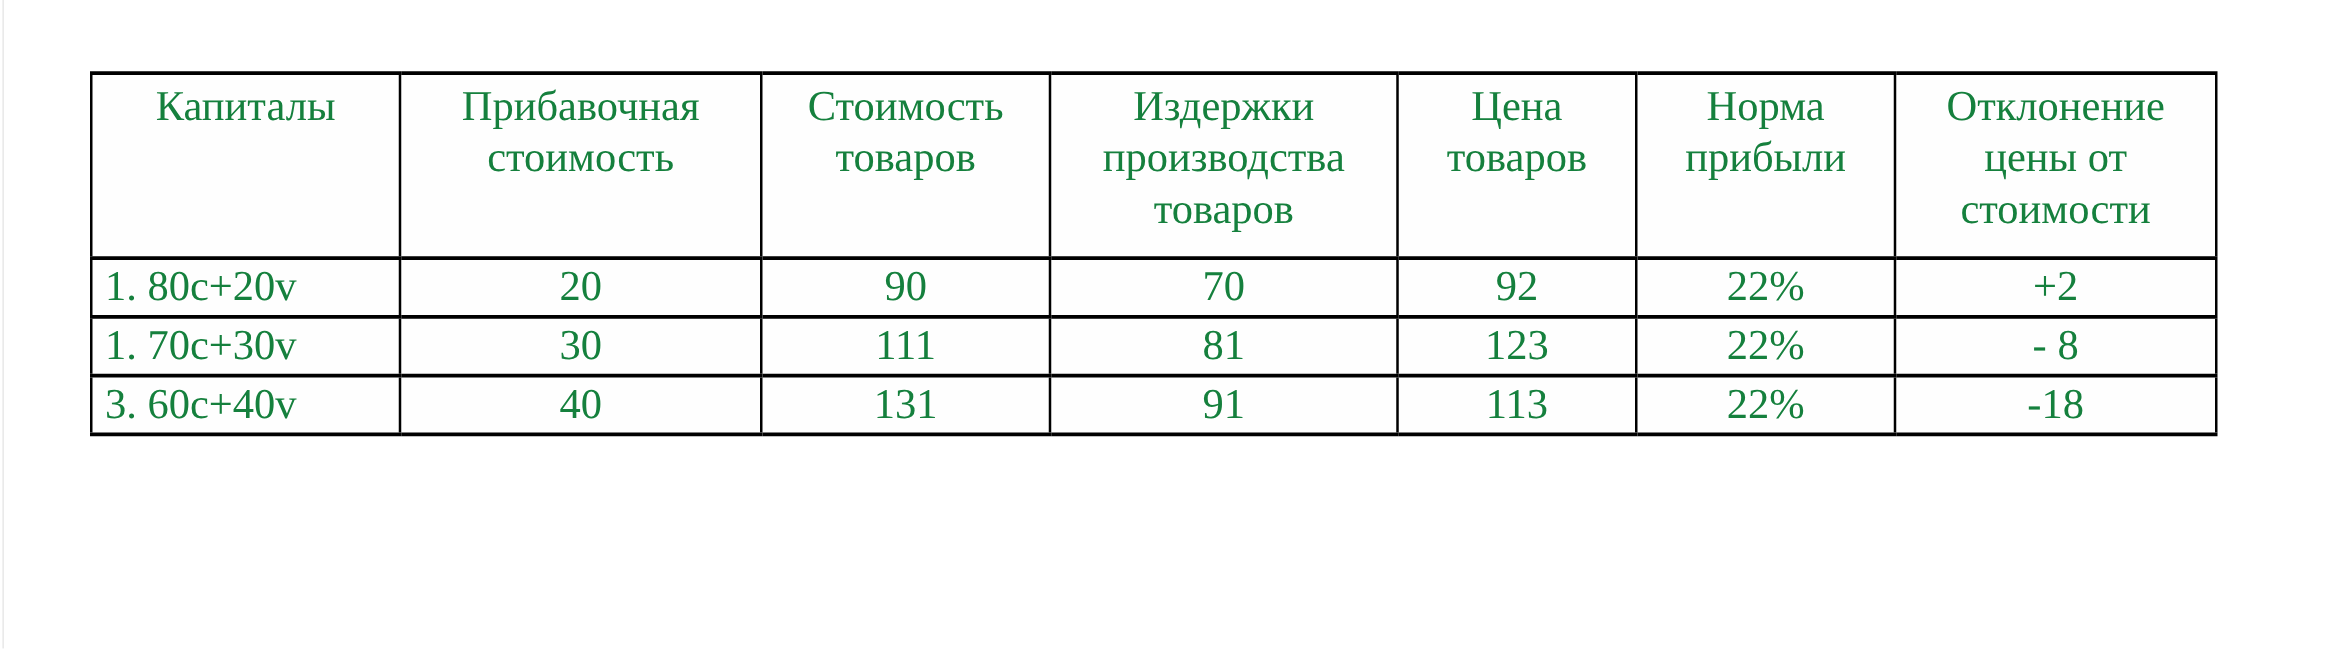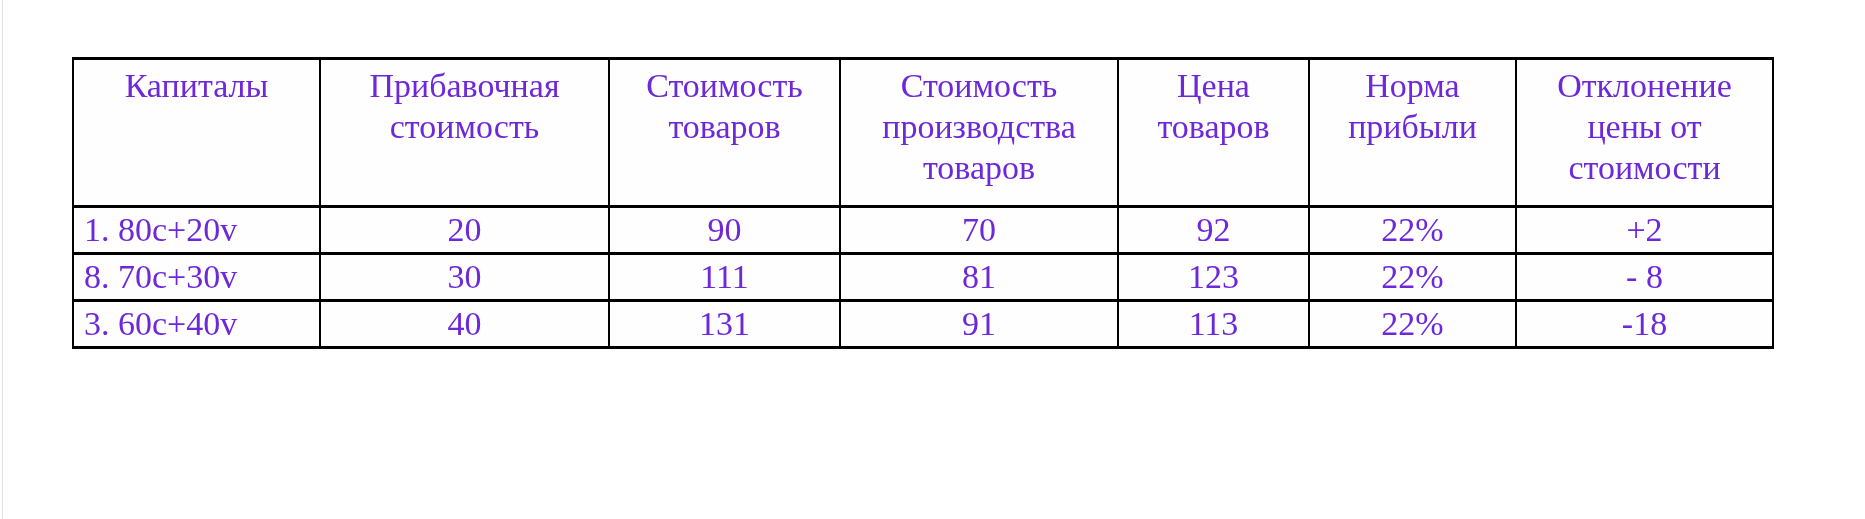--- a/index.html
+++ b/index.html
@@ -7,21 +7,21 @@
     padding: 0;
     background: #ffffff;
   }
   .page {
     position: relative;
     width: 1865px;
     height: 519px;
     background: #ffffff;
     overflow: hidden;
     font-family: "Liberation Serif", "DejaVu Serif", serif;
-    color: #6d28d9;
+    color: #15803d;
   }
   .page-left-edge {
     position: absolute;
     left: 2px;
     top: 0;
     width: 1px;
     height: 519px;
     background: #e3e3e3;
   }
   table.data-table {
@@ -77,38 +77,38 @@
       <col style="width:278px">
       <col style="width:191px">
       <col style="width:207px">
       <col style="width:257px">
     </colgroup>
     <thead>
       <tr>
         <th>Капиталы</th>
         <th>Прибавочная стоимость</th>
         <th>Стоимость товаров</th>
-        <th>Стоимость производства товаров</th>
+        <th>Издержки производства товаров</th>
         <th>Цена товаров</th>
         <th>Норма прибыли</th>
         <th>Отклонение цены от стоимости</th>
       </tr>
     </thead>
     <tbody>
       <tr>
         <td class="capital-cell">1. 80c+20v</td>
         <td>20</td>
         <td>90</td>
         <td>70</td>
         <td>92</td>
         <td>22%</td>
         <td>+2</td>
       </tr>
       <tr>
-        <td class="capital-cell">8. 70c+30v</td>
+        <td class="capital-cell">1. 70c+30v</td>
         <td>30</td>
         <td>111</td>
         <td>81</td>
         <td>123</td>
         <td>22%</td>
         <td>- 8</td>
       </tr>
       <tr>
         <td class="capital-cell">3. 60c+40v</td>
         <td>40</td>

